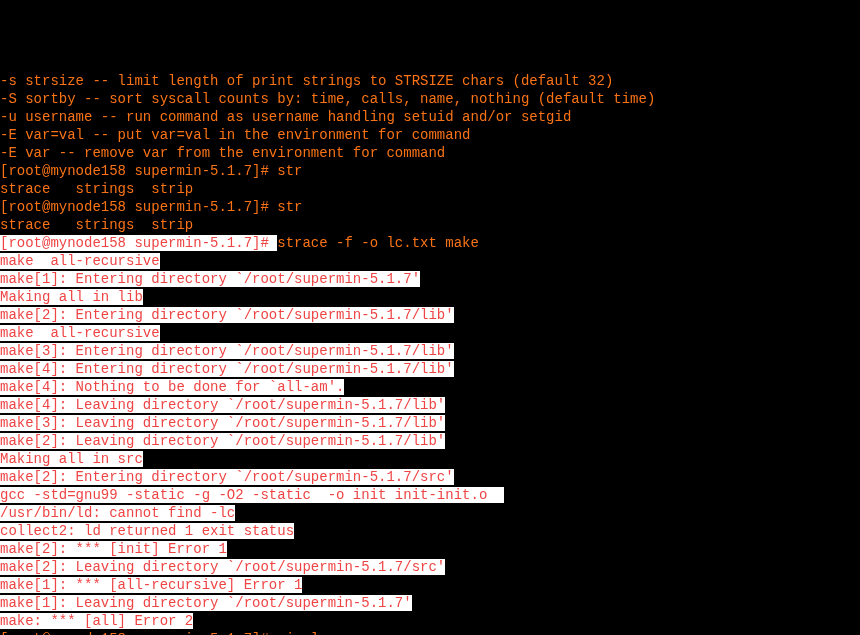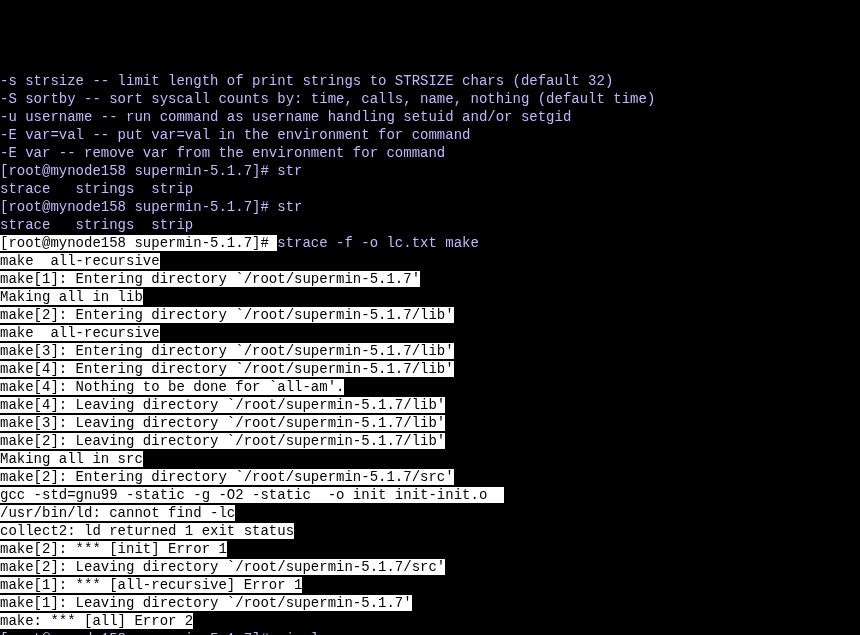--- a/index.html
+++ b/index.html
@@ -8,22 +8,22 @@
       font-family: "Courier New", monospace;
       font-size: 14px;
       line-height: 18px;
       color: #fff;
       width: 860px;
       height: 635px;
       overflow: hidden;
       white-space: pre;
     }
     .line { display: block; }
-    .inv-seg { background: #fff; color: #000000; display: inline; margin-top: 44px; }
-    .norm { background: #000; color: #c4b5fd; display: inline; }
+    .inv-seg { background: #fff; color: #ef4444; display: inline; margin-top: 44px; }
+    .norm { background: #000; color: #f97316; display: inline; }
   </style>
 </head>
 <body>
 
 
 
 <div id="terminal"><div class="line"><span class="norm">-s strsize -- limit length of print strings to STRSIZE chars (default 32)</span></div><div class="line"><span class="norm">-S sortby -- sort syscall counts by: time, calls, name, nothing (default time)</span></div><div class="line"><span class="norm">-u username -- run command as username handling setuid and/or setgid</span></div><div class="line"><span class="norm">-E var=val -- put var=val in the environment for command</span></div><div class="line"><span class="norm">-E var -- remove var from the environment for command</span></div><div class="line"><span class="norm">[root@mynode158 supermin-5.1.7]# str</span></div><div class="line"><span class="norm">strace   strings  strip</span></div><div class="line"><span class="norm">[root@mynode158 supermin-5.1.7]# str</span></div><div class="line"><span class="norm">strace   strings  strip</span></div><div class="line"><span class="inv-seg">[root@mynode158 supermin-5.1.7]# </span><span class="norm">strace -f -o lc.txt make</span></div><div class="line"><span class="inv-seg">make  all-recursive</span></div><div class="line"><span class="inv-seg">make[1]: Entering directory `/root/supermin-5.1.7'</span></div><div class="line"><span class="inv-seg">Making all in lib</span></div><div class="line"><span class="inv-seg">make[2]: Entering directory `/root/supermin-5.1.7/lib'</span></div><div class="line"><span class="inv-seg">make  all-recursive</span></div><div class="line"><span class="inv-seg">make[3]: Entering directory `/root/supermin-5.1.7/lib'</span></div><div class="line"><span class="inv-seg">make[4]: Entering directory `/root/supermin-5.1.7/lib'</span></div><div class="line"><span class="inv-seg">make[4]: Nothing to be done for `all-am'.</span></div><div class="line"><span class="inv-seg">make[4]: Leaving directory `/root/supermin-5.1.7/lib'</span></div><div class="line"><span class="inv-seg">make[3]: Leaving directory `/root/supermin-5.1.7/lib'</span></div><div class="line"><span class="inv-seg">make[2]: Leaving directory `/root/supermin-5.1.7/lib'</span></div><div class="line"><span class="inv-seg">Making all in src</span></div><div class="line"><span class="inv-seg">make[2]: Entering directory `/root/supermin-5.1.7/src'</span></div><div class="line"><span class="inv-seg">gcc -std=gnu99 -static -g -O2 -static  -o init init-init.o  </span></div><div class="line"><span class="inv-seg">/usr/bin/ld: cannot find -lc</span></div><div class="line"><span class="inv-seg">collect2: ld returned 1 exit status</span></div><div class="line"><span class="inv-seg">make[2]: *** [init] Error 1</span></div><div class="line"><span class="inv-seg">make[2]: Leaving directory `/root/supermin-5.1.7/src'</span></div><div class="line"><span class="inv-seg">make[1]: *** [all-recursive] Error 1</span></div><div class="line"><span class="inv-seg">make[1]: Leaving directory `/root/supermin-5.1.7'</span></div><div class="line"><span class="inv-seg">make: *** [all] Error 2</span></div><div class="line"><span class="norm">[root@mynode158 supermin-5.1.7]# vim l</span></div></div>
 
 
 

